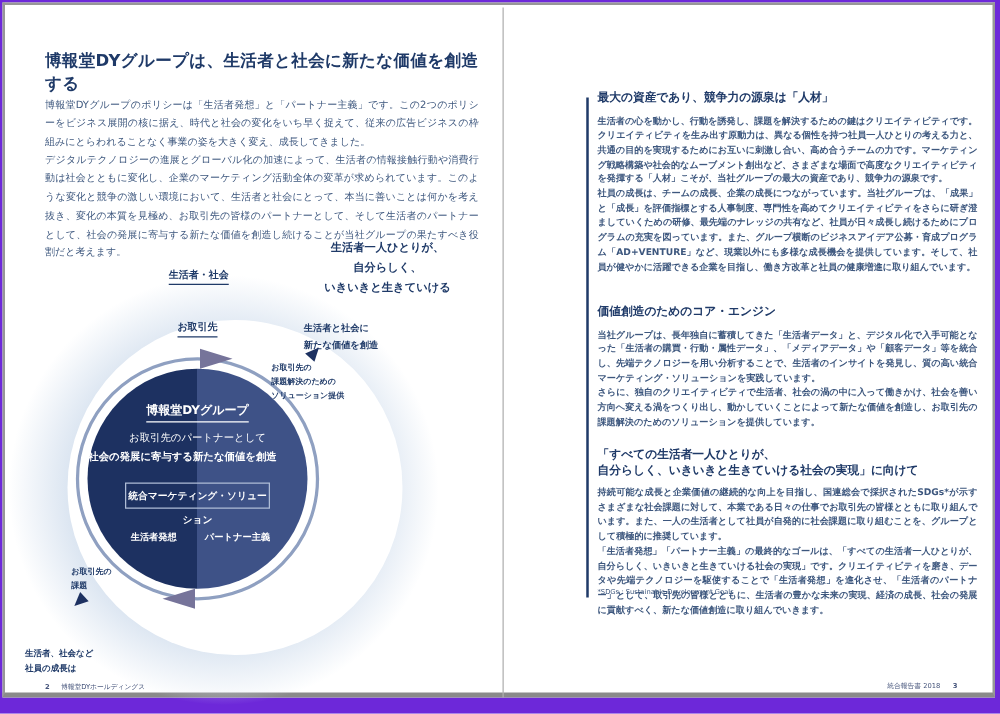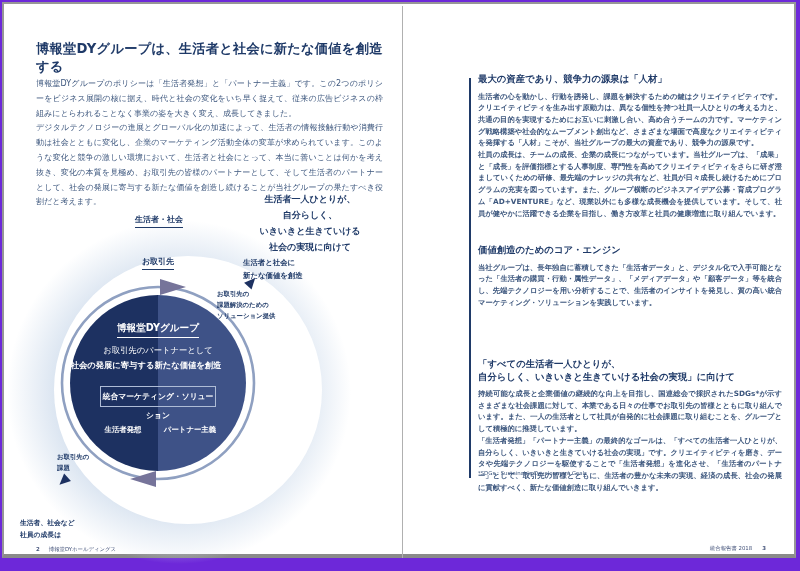--- a/index.html
+++ b/index.html
@@ -91,21 +91,20 @@
 
       <div class="lp-body">
         <p>博報堂DYグループのポリシーは「生活者発想」と「パートナー主義」です。この2つのポリシーをビジネス展開の核に据え、時代と社会の変化をいち早く捉えて、従来の広告ビジネスの枠組みにとらわれることなく事業の姿を大きく変え、成長してきました。</p>
         <p>デジタルテクノロジーの進展とグローバル化の加速によって、生活者の情報接触行動や消費行動は社会とともに変化し、企業のマーケティング活動全体の変革が求められています。このような変化と競争の激しい環境において、生活者と社会にとって、本当に善いことは何かを考え抜き、変化の本質を見極め、お取引先の皆様のパートナーとして、そして生活者のパートナーとして、社会の発展に寄与する新たな価値を創造し続けることが当社グループの果たすべき役割だと考えます。</p>
       </div>
 
       <div class="lead">
         <div>生活者一人ひとりが、</div>
         <div>自分らしく、</div>
         <div>いきいきと生きていける</div>
-        <div>社会の実現に向けて</div>
       </div>
 
       <div>
         <div class="circle c-outer"></div>
         <div class="circle c-mid"></div>
         <div class="circle c-core"></div>
 
         <svg class="ring-svg" viewBox="0 0 220 220">
           <circle cx="110" cy="110" r="96" fill="none" stroke="#8fa0c1" stroke-width="2.6"></circle>
           <polygon points="112,6 112,22 138,14" fill="#76749a"></polygon>
@@ -169,20 +168,21 @@
           <p>生活者の心を動かし、行動を誘発し、課題を解決するための鍵はクリエイティビティです。クリエイティビティを生み出す原動力は、異なる個性を持つ社員一人ひとりの考える力と、共通の目的を実現するためにお互いに刺激し合い、高め合うチームの力です。マーケティング戦略構築や社会的なムーブメント創出など、さまざまな場面で高度なクリエイティビティを発揮する「人材」こそが、当社グループの最大の資産であり、競争力の源泉です。</p>
           <p>社員の成長は、チームの成長、企業の成長につながっています。当社グループは、「成果」と「成長」を評価指標とする人事制度、専門性を高めてクリエイティビティをさらに研ぎ澄ましていくための研修、最先端のナレッジの共有など、社員が日々成長し続けるためにプログラムの充実を図っています。また、グループ横断のビジネスアイデア公募・育成プログラム「AD+VENTURE」など、現業以外にも多様な成長機会を提供しています。そして、社員が健やかに活躍できる企業を目指し、働き方改革と社員の健康増進に取り組んでいます。</p>
         </div>
 
         <div class="rp-section s2">
           <h2 class="rp-heading">
             <span>価値創造のためのコア・エンジン</span>
 
           </h2>
           <p>当社グループは、長年独自に蓄積してきた「生活者データ」と、デジタル化で入手可能となった「生活者の購買・行動・属性データ」、「メディアデータ」や「顧客データ」等を統合し、先端テクノロジーを用い分析することで、生活者のインサイトを発見し、質の高い統合マーケティング・ソリューションを実践しています。</p>
+          <p>さらに、独自のクリエイティビティで生活者、社会の渦の中に入って働きかけ、社会を善い方向へ変える渦をつくり出し、動かしていくことによって新たな価値を創造し、お取引先の課題解決のためのソリューションを提供しています。</p>
         </div>
 
         <div class="rp-section s3">
           <h2 class="rp-heading">
             <span>「すべての生活者一人ひとりが、</span>
             <span>自分らしく、いきいきと生きていける社会の実現」に向けて</span>
           </h2>
           <p>持続可能な成長と企業価値の継続的な向上を目指し、国連総会で採択されたSDGs*が示すさまざまな社会課題に対して、本業である日々の仕事でお取引先の皆様とともに取り組んでいます。また、一人の生活者として社員が自発的に社会課題に取り組むことを、グループとして積極的に推奨しています。</p>
           <p>「生活者発想」「パートナー主義」の最終的なゴールは、「すべての生活者一人ひとりが、自分らしく、いきいきと生きていける社会の実現」です。クリエイティビティを磨き、データや先端テクノロジーを駆使することで「生活者発想」を進化させ、「生活者のパートナー」として、取引先の皆様とともに、生活者の豊かな未来の実現、経済の成長、社会の発展に貢献すべく、新たな価値創造に取り組んでいきます。</p>
         </div>

